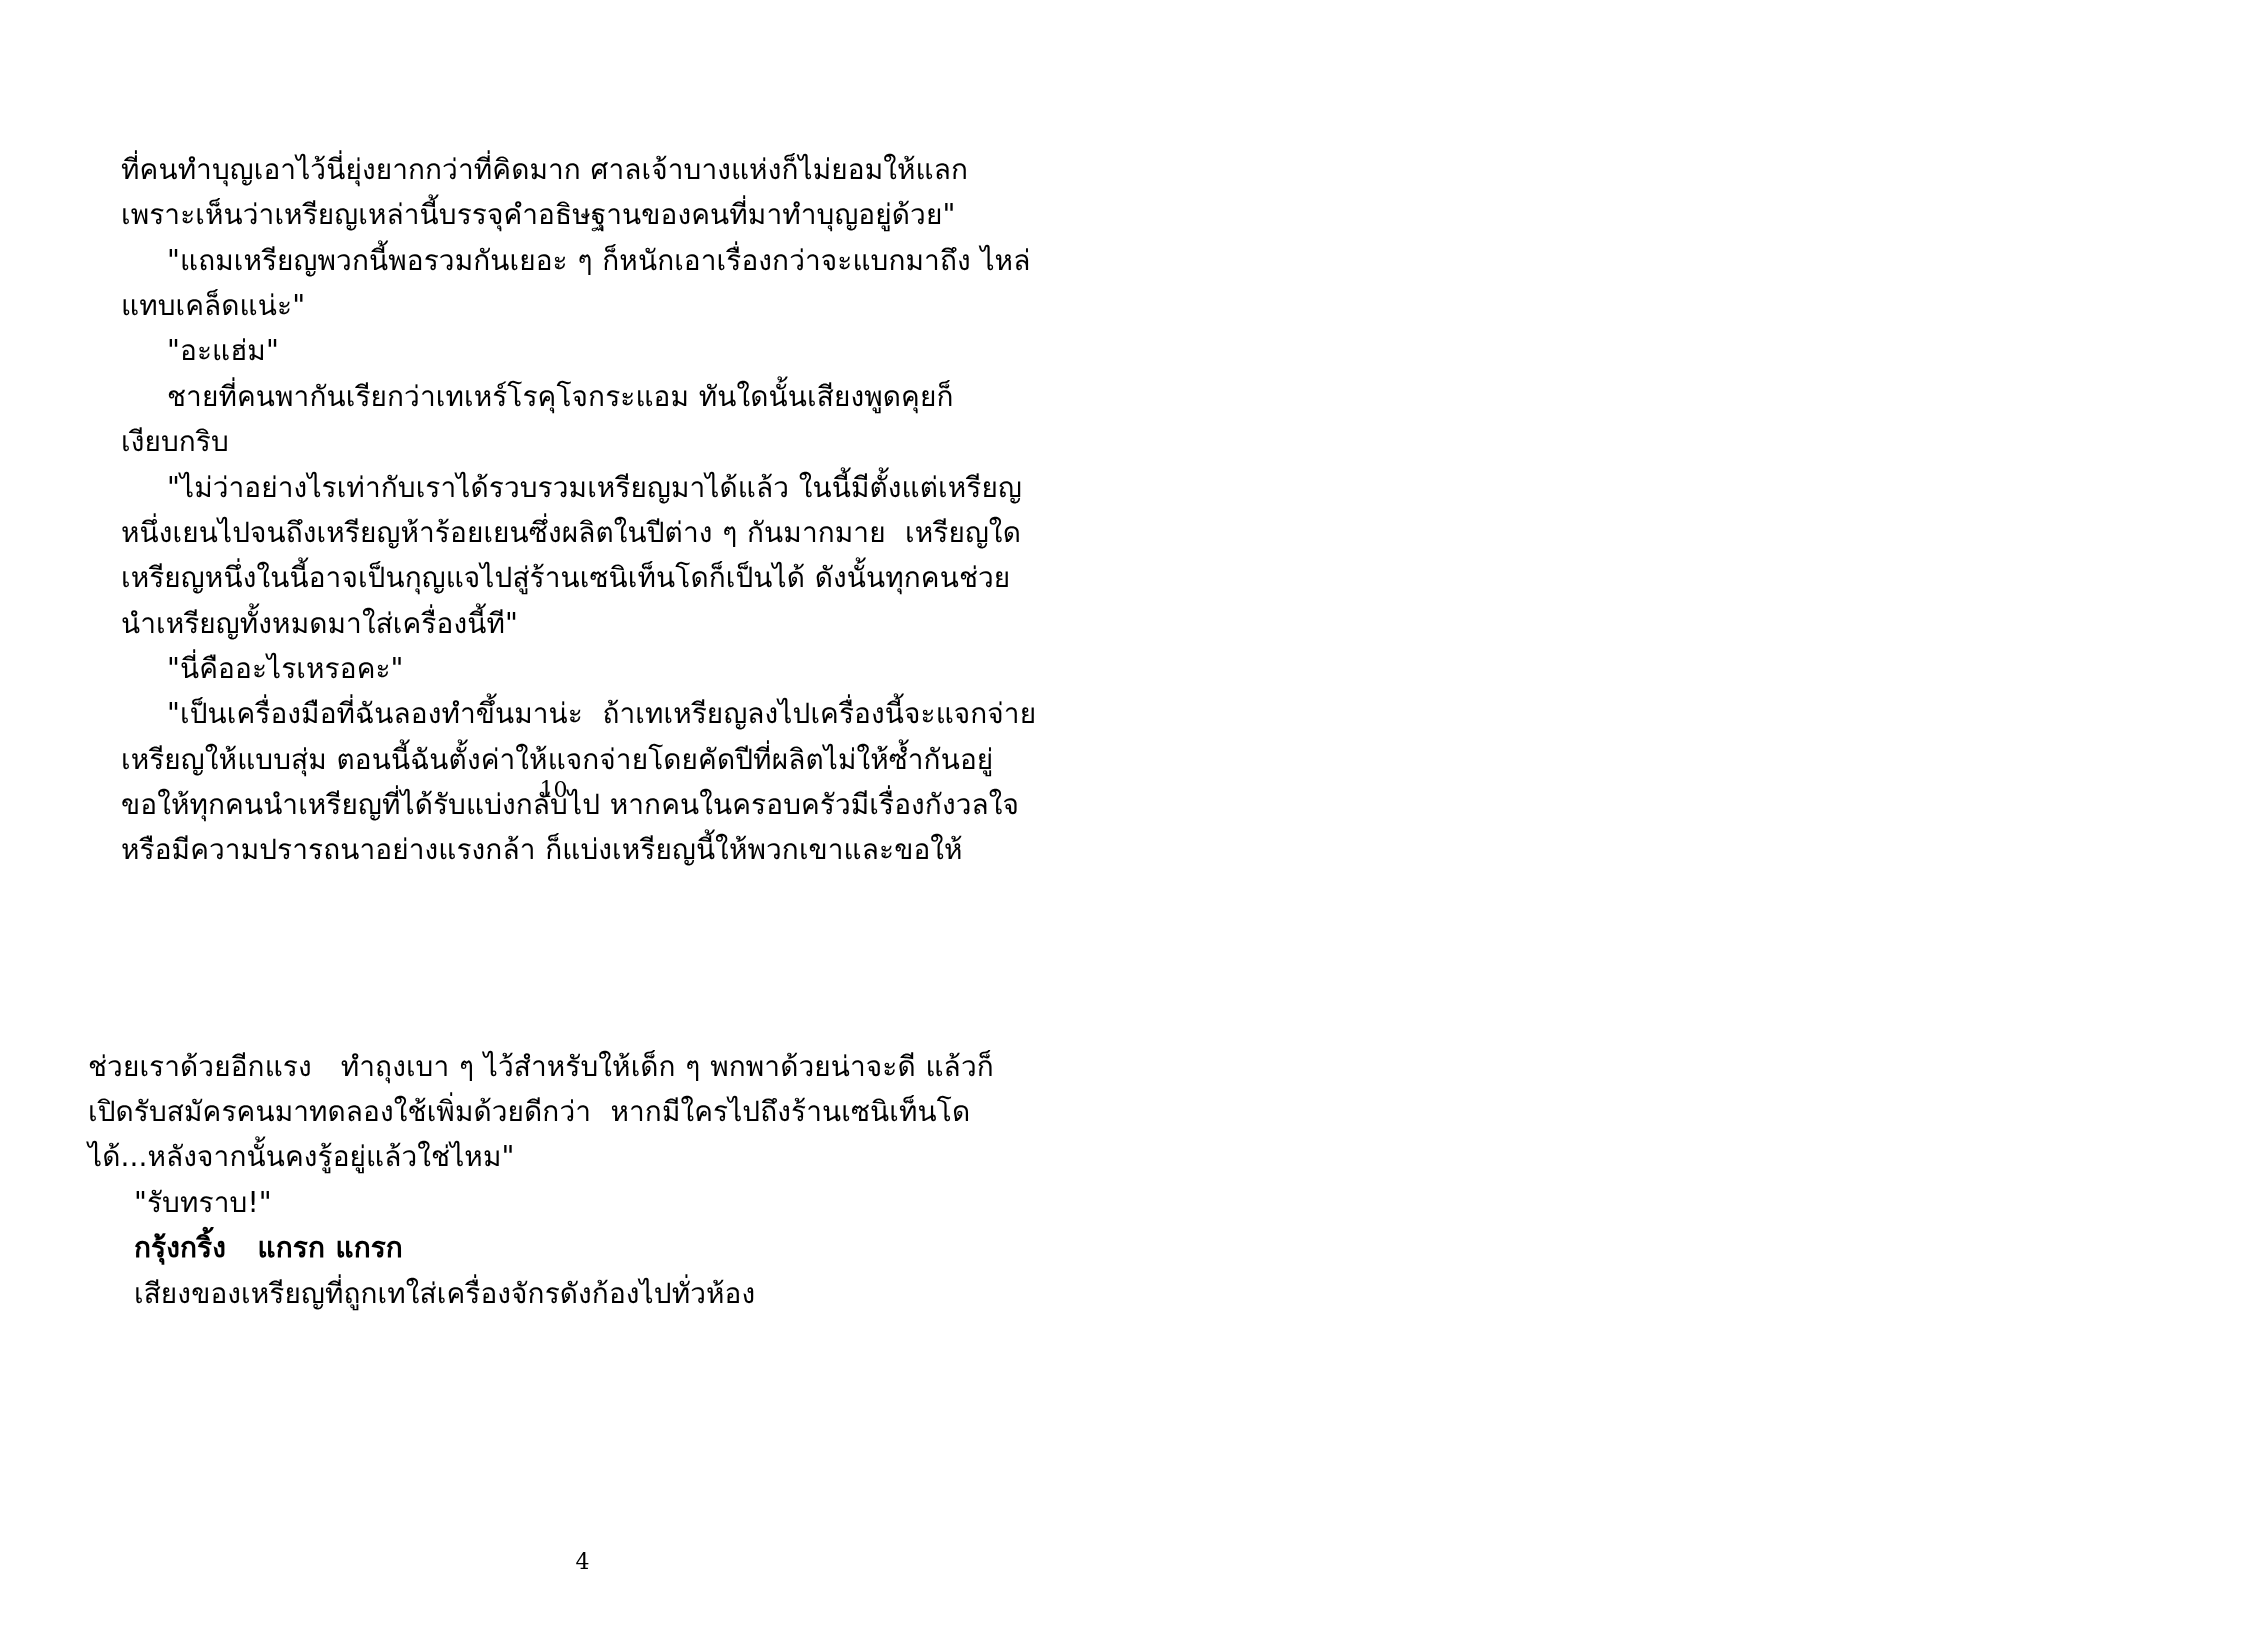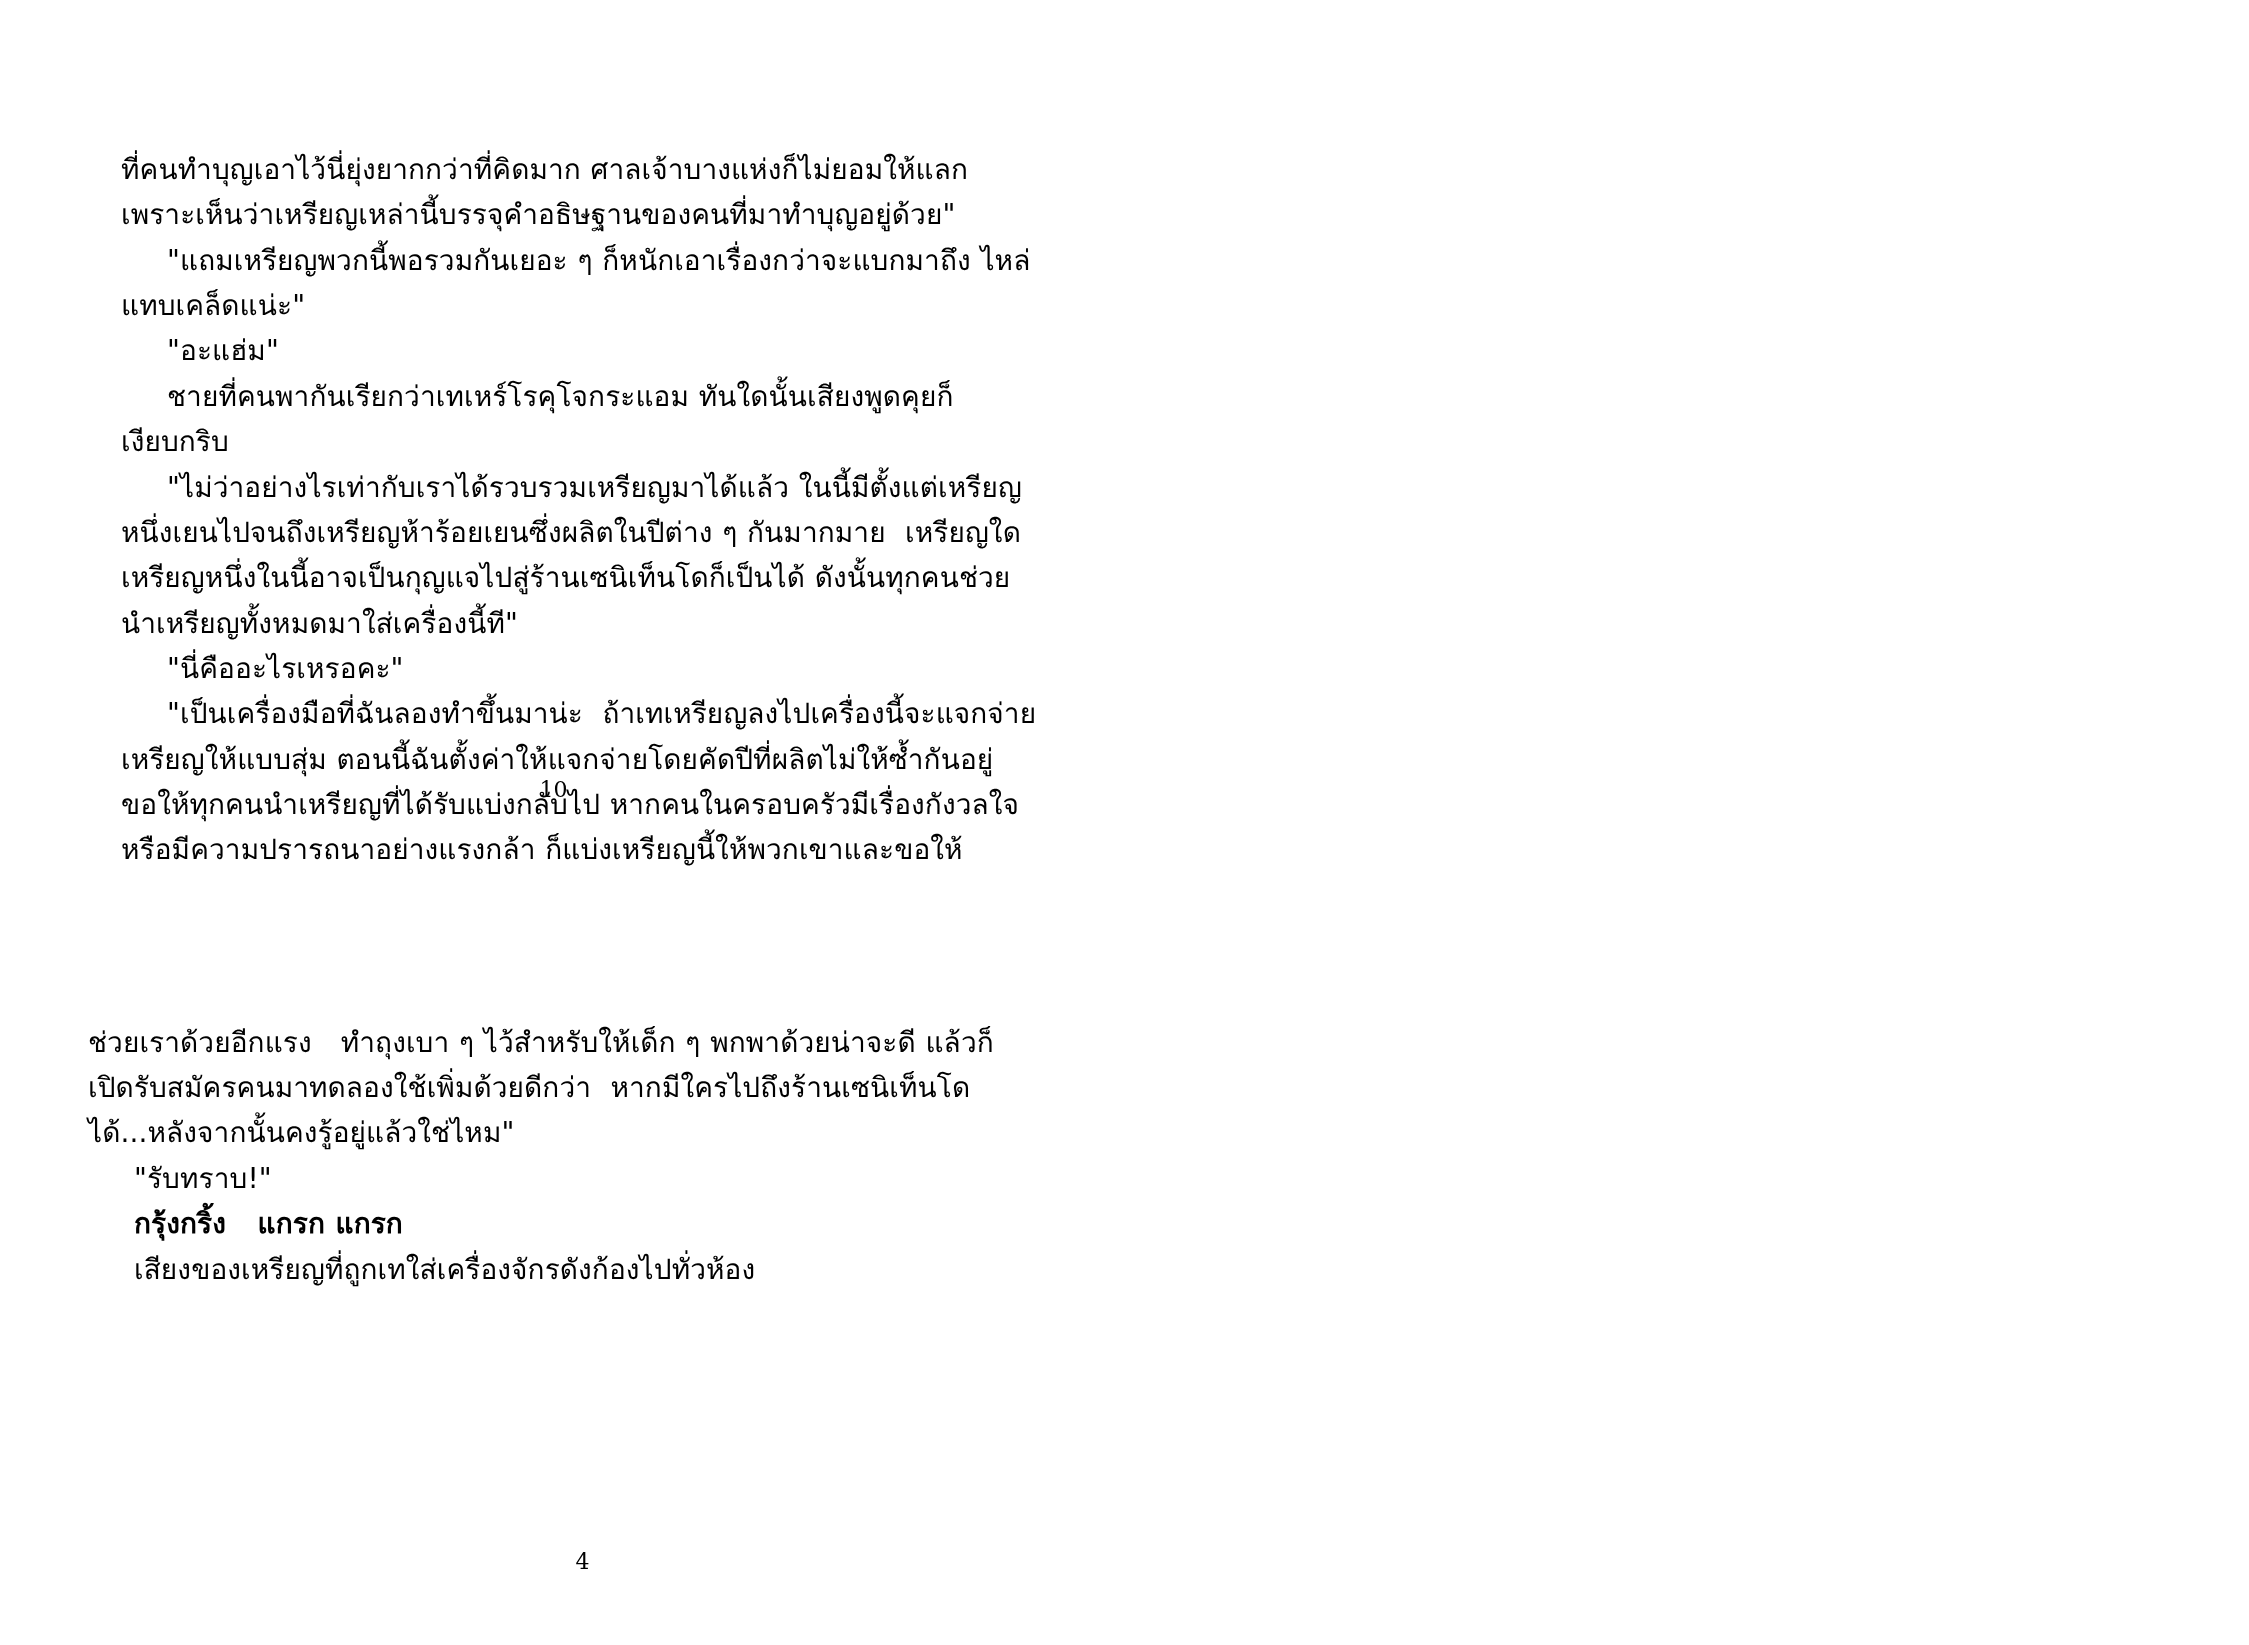--- a/index.html
+++ b/index.html
@@ -26,20 +26,21 @@
     position: relative;
     box-sizing: border-box;
     width: 50%;
     height: 100%;
   }
   .page-left {
     padding: 147px 88px 0 121px;
   }
   .page-right {
     padding: 147px 121px 0 88px;
+    margin-top: 24px;
   }
   .text-block {
     font-size: 28px;
     line-height: 1.62;
     letter-spacing: 0.1px;
     word-spacing: 0.7px;
   }
   .para {
     margin: 0;
     text-indent: 0;

